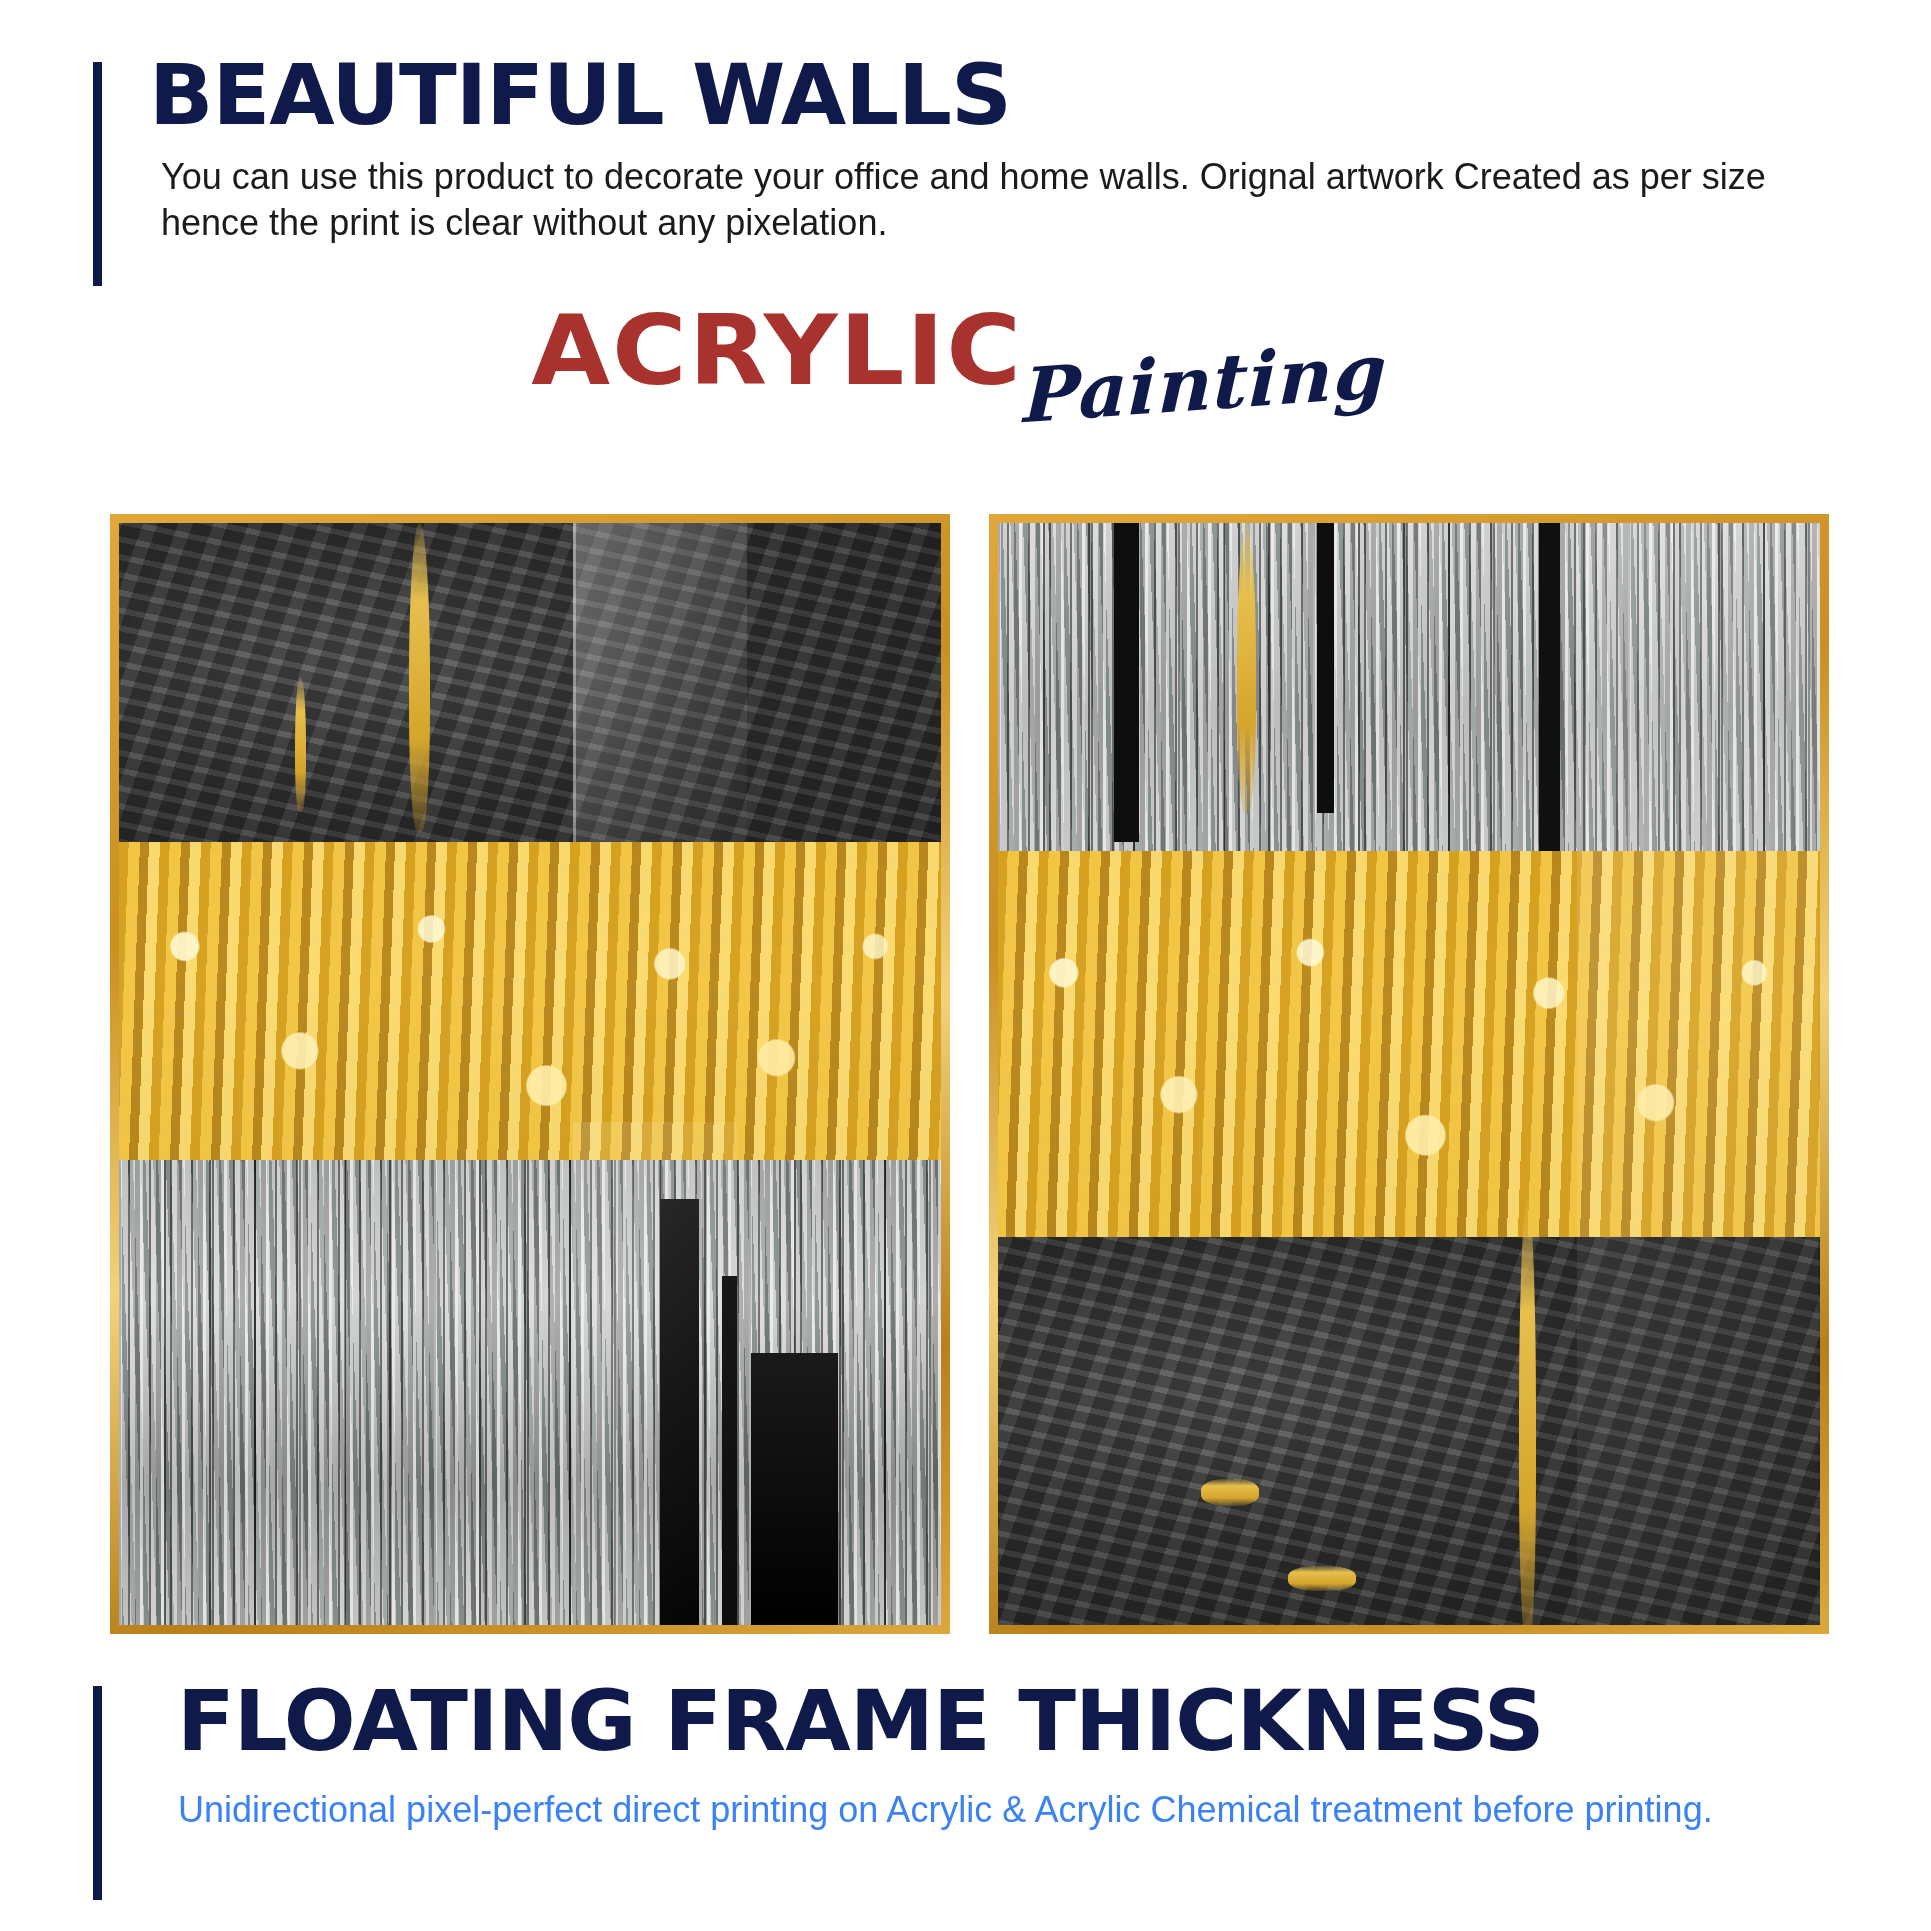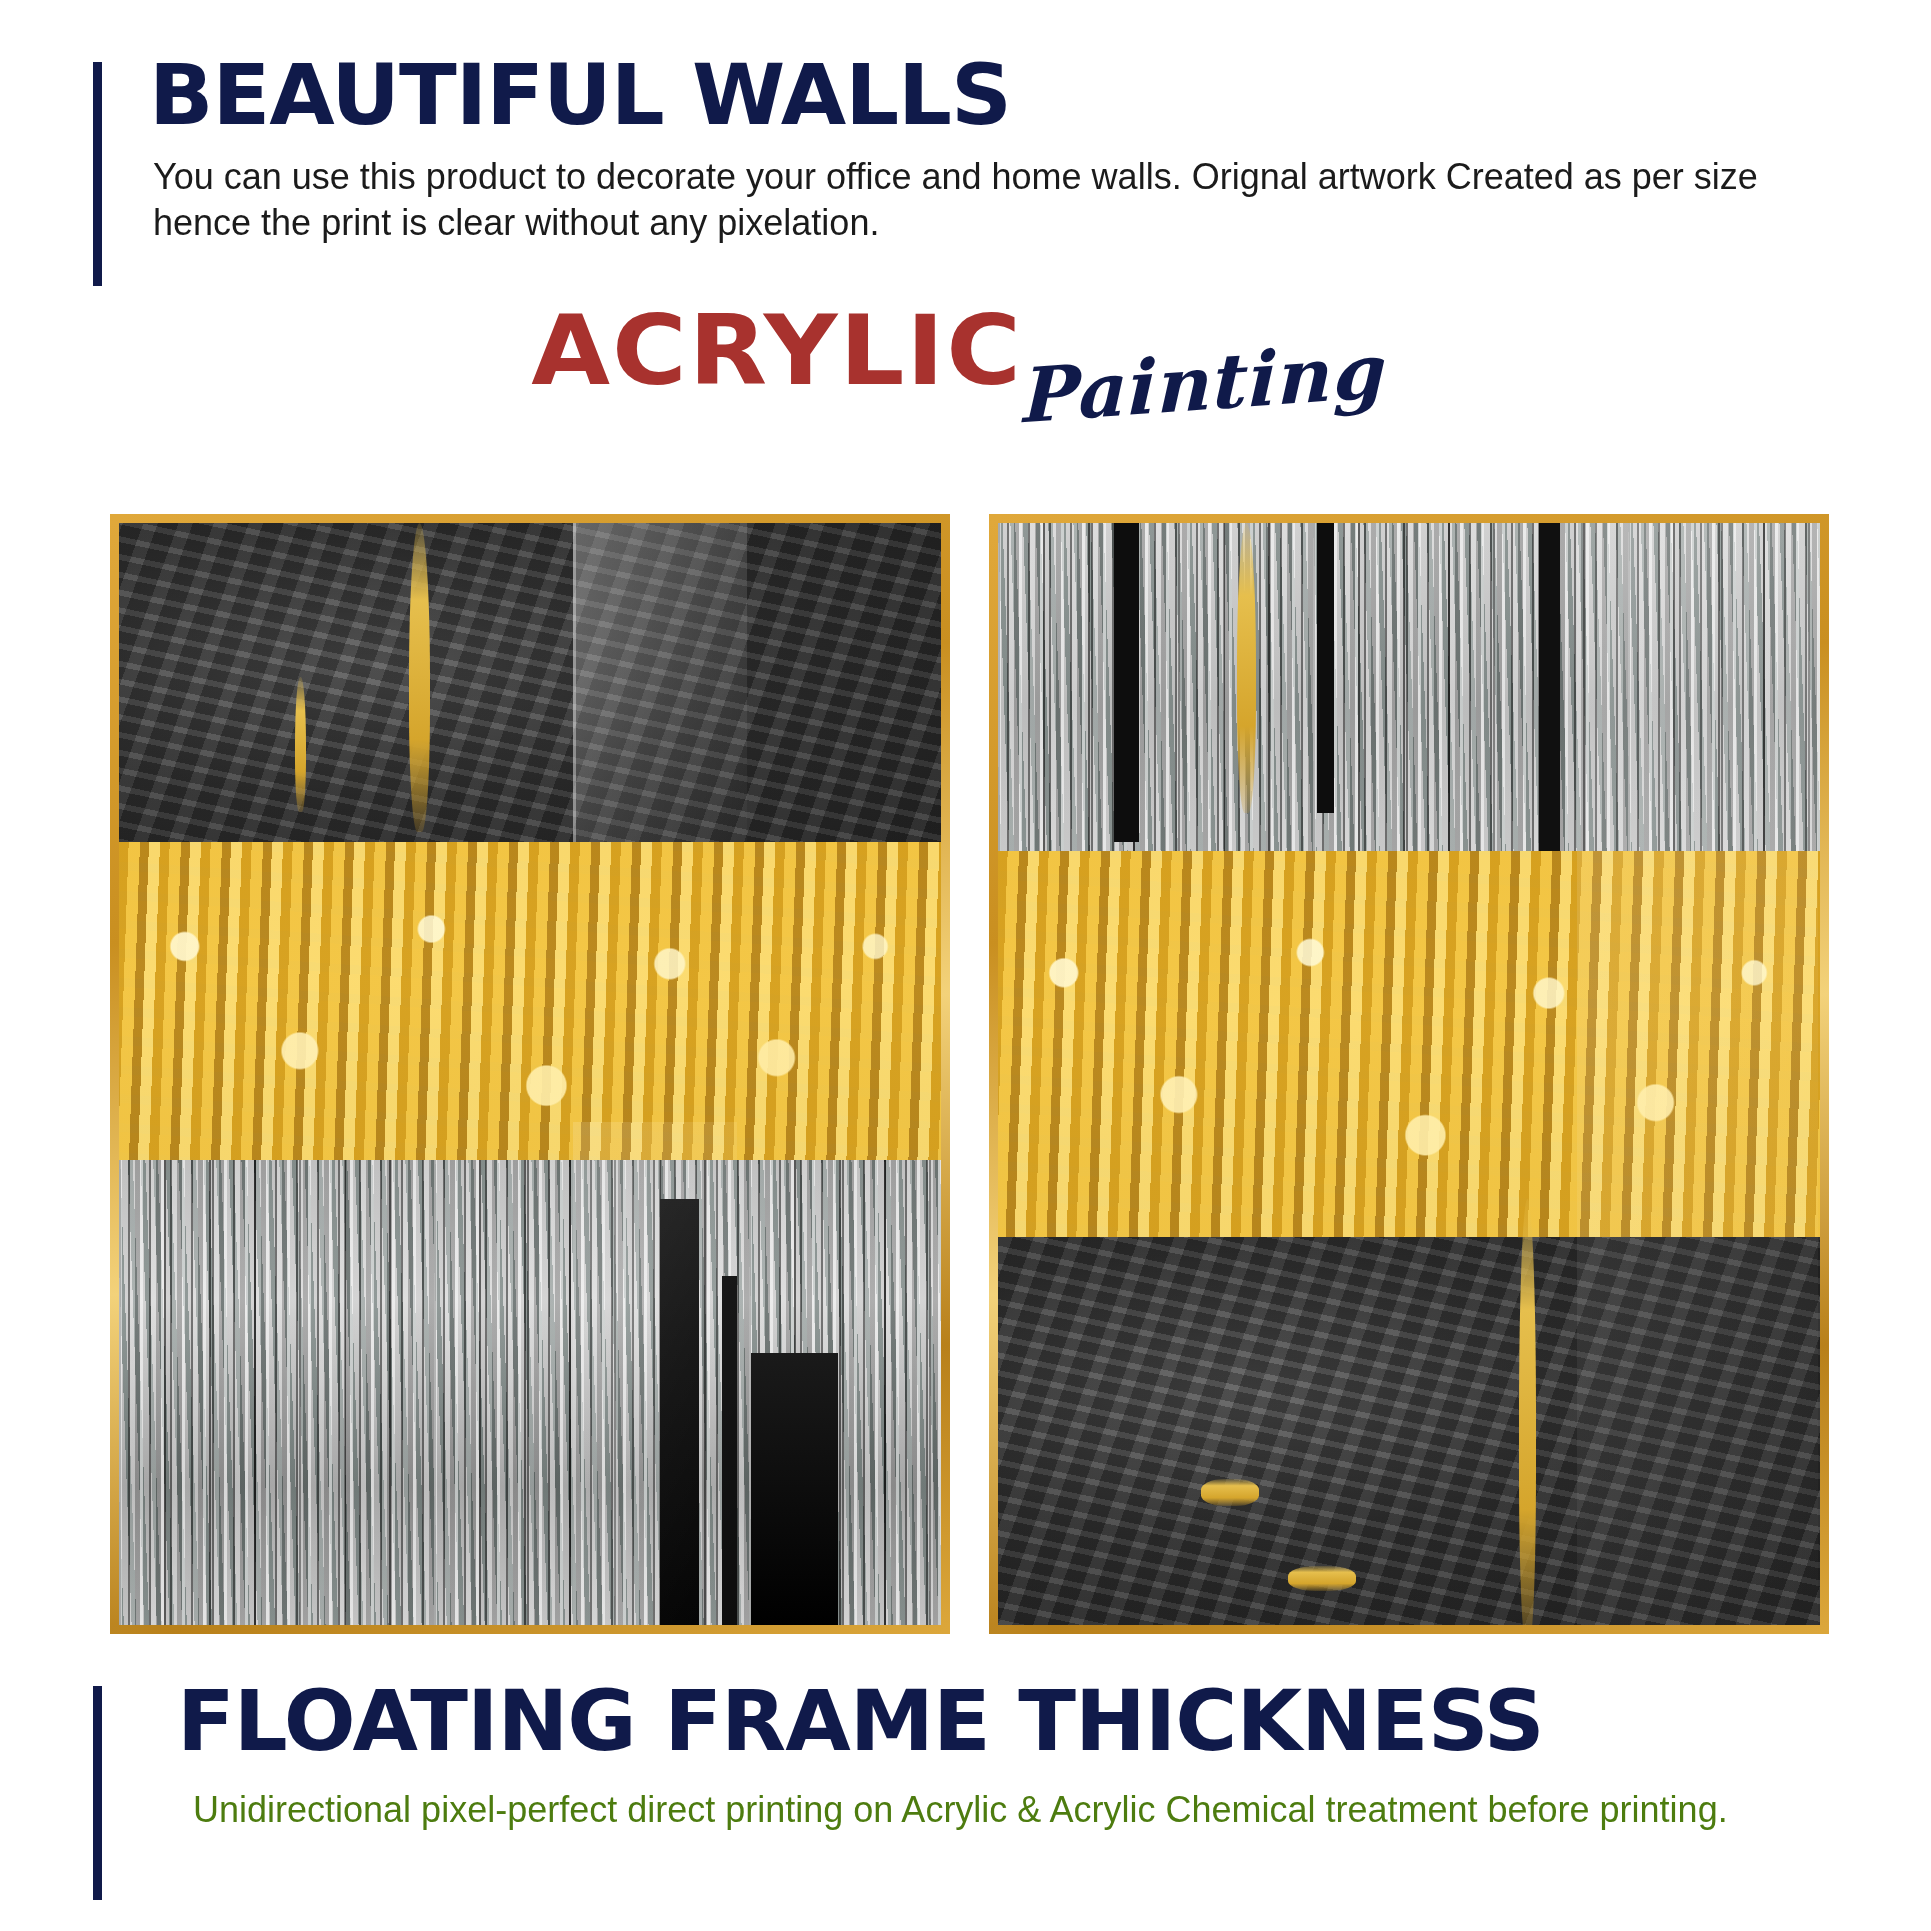--- a/index.html
+++ b/index.html
@@ -51,21 +51,21 @@
     margin: 0 0 17.4px 0;
     transform: scaleX(1.02);
     transform-origin: left center;
     white-space: nowrap;
   }
   .subcopy {
     font-family: "Liberation Sans", sans-serif;
     font-size: 36px;
     line-height: 1.28;
     color: #1b1b1b;
-    margin: 4px;
+    margin: 12px;
     max-width: 1699px;
   }
 
   
   .lockup {
     position: absolute;
     left: 0;
     top: 290px;
     width: 1931px;
     height: 183px;
@@ -223,22 +223,22 @@
     color: #101a4a;
     margin: 0 0 21px 0;
     transform: scaleX(1.02);
     transform-origin: left center;
     white-space: nowrap;
   }
   .bottom-line {
     font-family: "Liberation Sans", sans-serif;
     font-size: 36px;
     line-height: 1.42;
-    color: #4d7c0f;
-    margin: 16px;
+    color: #3b82f6;
+    margin: 1px;
   }
 </style>
 </head>
 <body>
 
 <div class="page">
 
   <div class="top-block">
     <div class="top-rule"></div>
     <h1 class="headline">BEAUTIFUL WALLS</h1>

